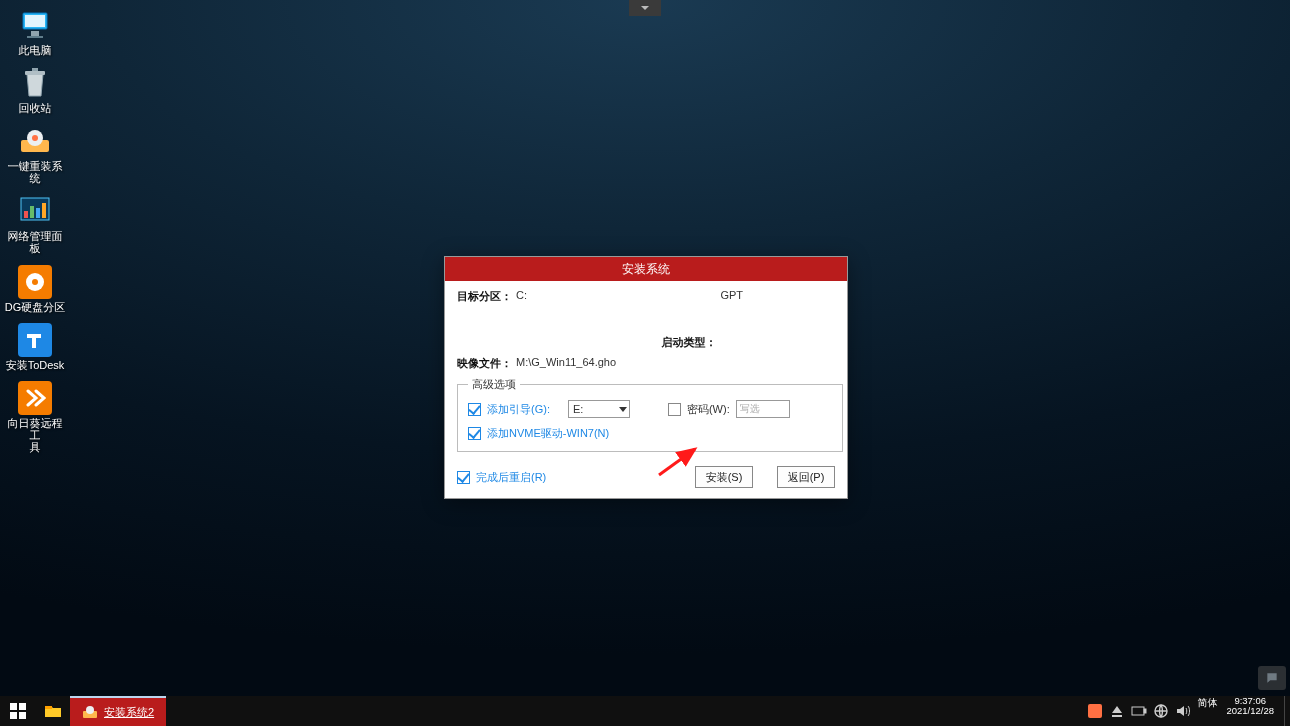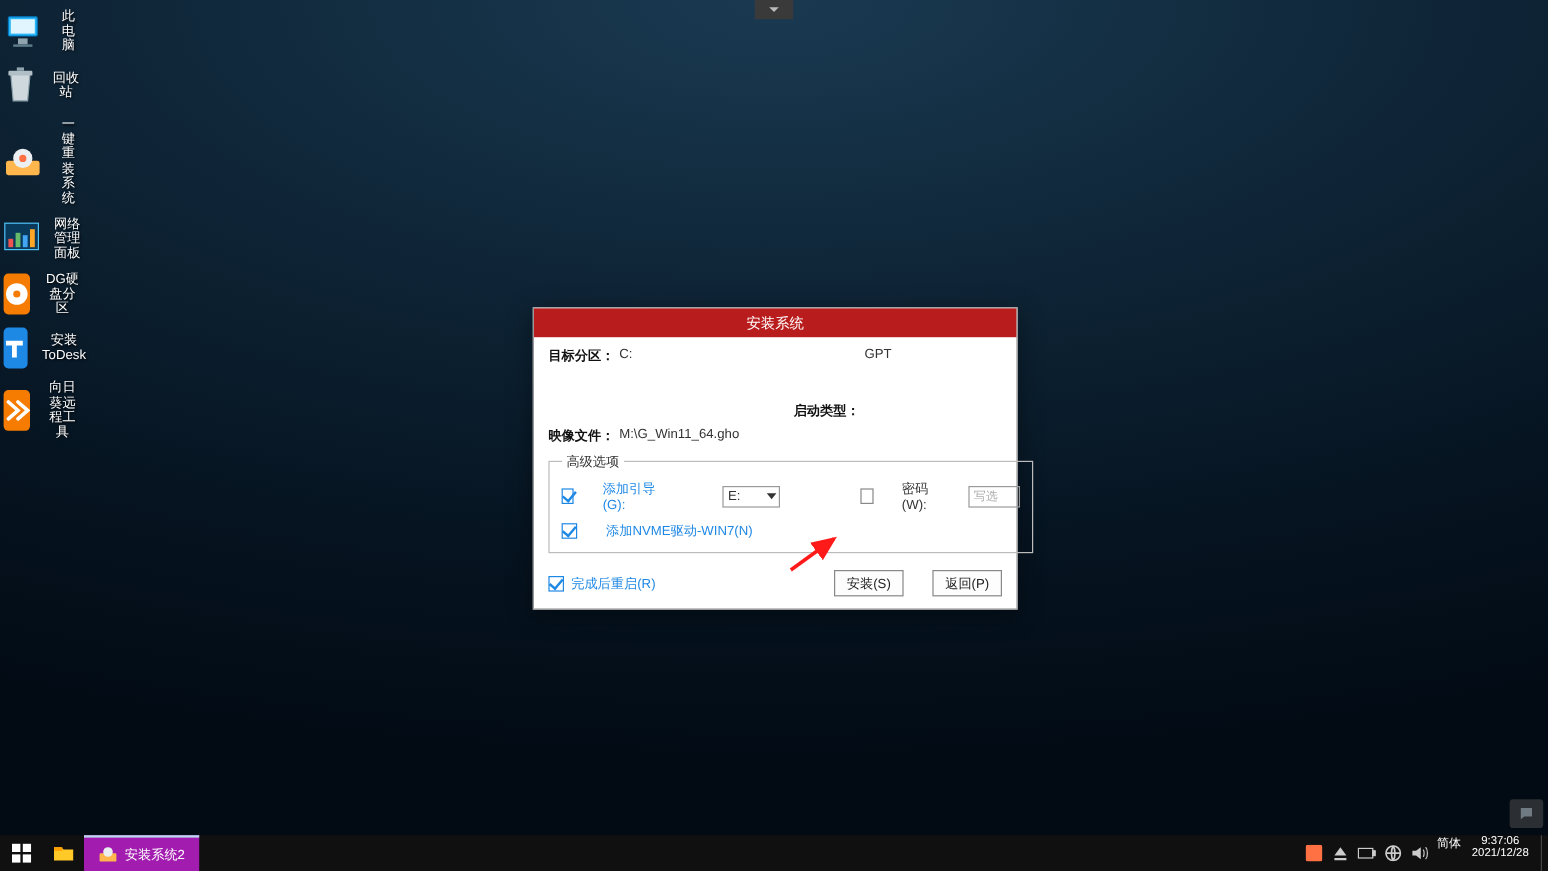--- a/index.html
+++ b/index.html
@@ -23,22 +23,22 @@
   
   .desktop-icons {
     position: absolute;
     top: 6px; left: 0;
     width: 70px;
     display: flex; flex-direction: column; align-items: center;
     gap: 6px;
   }
   .dicon {
     width: 64px;
-    display: flex; flex-direction: row; align-items: center;
-    gap: 12px;
+    display: flex; flex-direction: column; align-items: center;
+    gap: 2px;
     padding: 2px 0;
     cursor: pointer;
   }
   .dicon .ico {
     width: 34px; height: 34px;
     display: flex; align-items: center; justify-content: center;
     border-radius: 4px;
   }
   .dicon .lbl {
     font-size: 11px;
@@ -82,21 +82,21 @@
   .info-row .val2 { margin-left:4px; color:#333; }
 
   fieldset.adv {
     border: 1px solid #bcbcbc;
     margin: 6px 0 4px 0;
     padding: 8px 10px 10px 10px;
   }
   fieldset.adv legend {
     font-size: 11px; color: #333; padding: 0 4px;
   }
-  .adv-row { display:flex; align-items:center; gap:24px; margin-bottom:8px; }
+  .adv-row { display:flex; align-items:center; gap:6px; margin-bottom:8px; }
   .adv-row:last-child{margin-bottom:0;}
   .chk {
     width:13px;height:13px; border:1px solid #1e88e5; background:#fff; position:relative; cursor:pointer;
   }
   .chk.checked::after{
     content:""; position:absolute; left:2px; top:-1px;
     width:5px;height:9px; border:solid #1e88e5; border-width:0 2px 2px 0; transform:rotate(40deg);
   }
   .chk.unchecked{ border-color:#888; }
   .chk-label{ color:#1e88e5; font-size:11px; cursor:pointer; }
@@ -141,21 +141,21 @@
   }
   .tb-left{display:flex;align-items:center;height:100%;}
   .start{
     width:36px;height:100%;display:flex;align-items:center;justify-content:center;cursor:pointer;
   }
   .start svg{width:16px;height:16px;fill:#fff;}
   .tb-icon{
     width:34px;height:100%;display:flex;align-items:center;justify-content:center;cursor:pointer;
   }
   .task-item{
-    height:100%;display:flex;align-items:center;gap:6px;padding:0 12px;background:#a21caf;border-top:2px solid #bcd6ef;cursor:pointer;
+    height:100%;display:flex;align-items:center;gap:6px;padding:0 12px;background:#b91c1c;border-top:2px solid #bcd6ef;cursor:pointer;text-decoration:underline;
   }
   .task-item .tico{width:16px;height:16px;display:flex;align-items:center;justify-content:center;}
   .tb-right{margin-left:auto;display:flex;align-items:flex-start;height:100%;}
   .tray-icon{width:22px;height:100%;display:flex;align-items:center;justify-content:center;}
   .tray-text{padding:0 3px;font-size:10px;}
   .clock{display:flex;flex-direction:column;align-items:center;justify-content:center;padding:0 6px;font-size:9.5px;line-height:1.1;}
   .show-desktop{width:6px;height:100%;border-left:1px solid #444;margin-left:4px;cursor:pointer;}
 
   
   .orange-app{background:#f57c00;border-radius:6px;width:34px;height:34px;display:flex;align-items:center;justify-content:center;}

